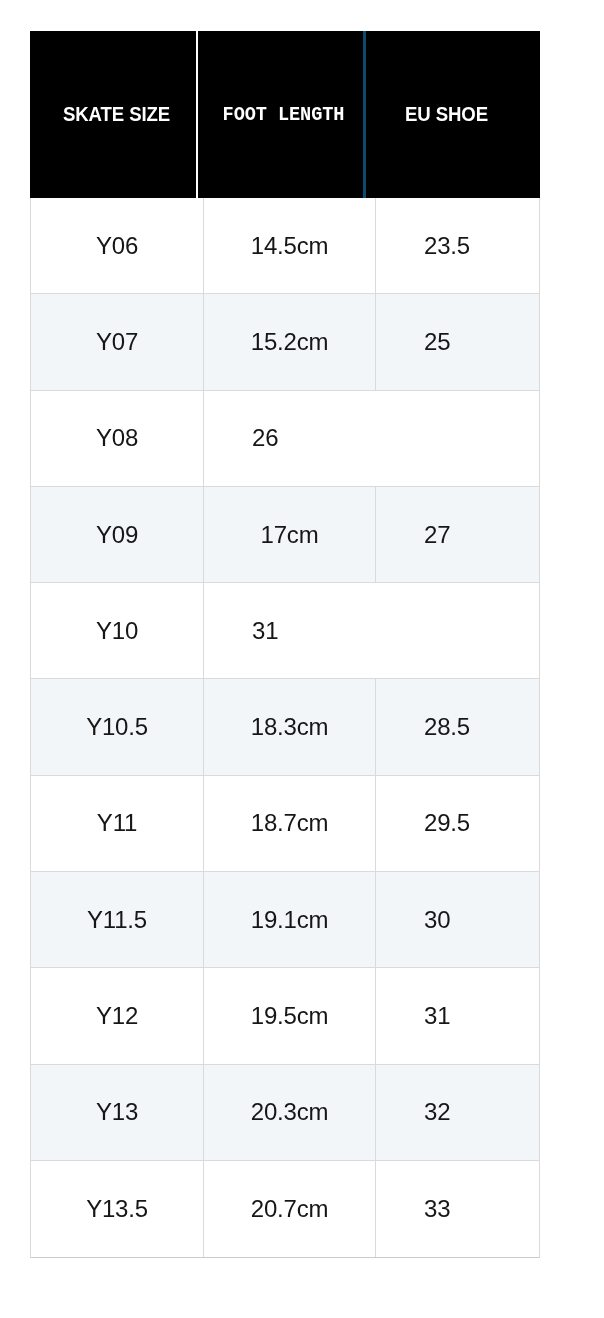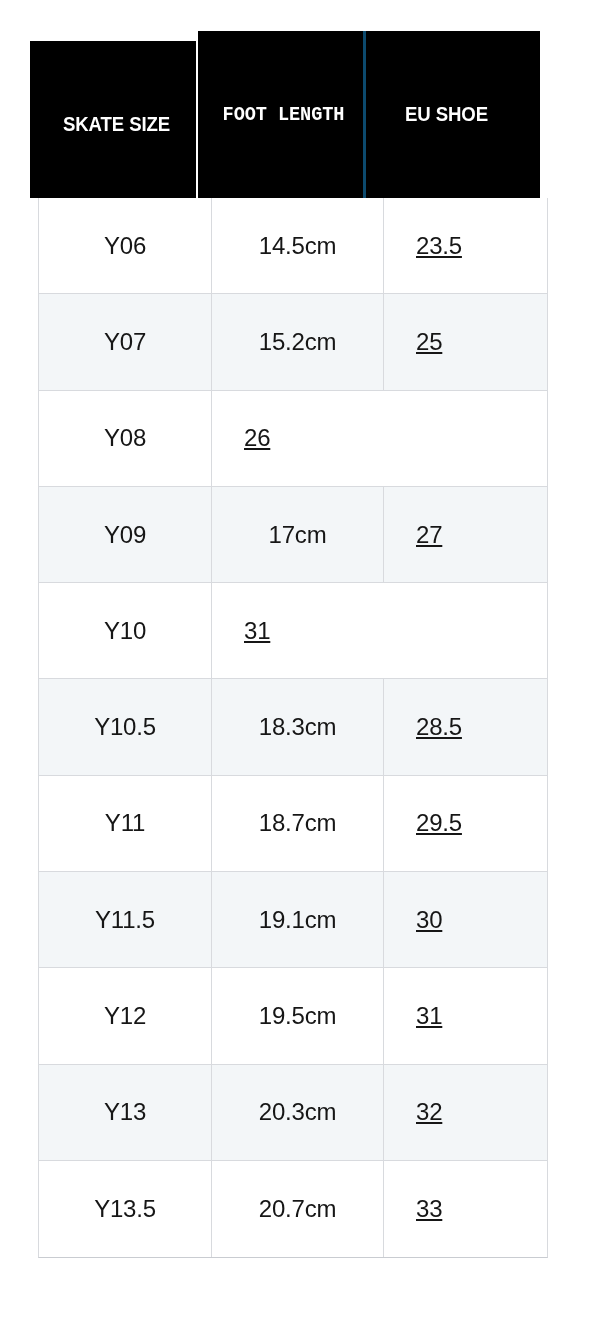--- a/index.html
+++ b/index.html
@@ -43,32 +43,31 @@
     letter-spacing: -0.1px;
     font-stretch: condensed;
     box-sizing: border-box;
     transform: scaleX(0.93);
   }
   .head-cell-wrap {
     box-sizing: border-box;
     background: #000000;
     overflow: hidden;
   }
-  .hc-1 { width: 173px; margin-top: 10px; }
+  .hc-1 { width: 173px; }
   .hc-2 { width: 173px; border-left: 2px solid #ffffff; font-family: Liberation Mono, monospace; }
   .hc-3 { width: 184px; border-left: 3px solid #0c4a6e; }
 
   
   .chart-body {
     width: 100%;
     border-left: 1px solid #d8dade;
     border-right: 1px solid #d8dade;
     border-bottom: 1px solid #c9ccd1;
     box-sizing: border-box;
-    margin-left: 8px;
   }
   .chart-row {
     display: flex;
     height: 96.3px;
     box-sizing: border-box;
     border-bottom: 1px solid #d8dade;
   }
   .chart-row:last-child { border-bottom: none; }
   .chart-row.odd  { background: #ffffff; }
   .chart-row.even { background: #f3f6f8; }
@@ -81,22 +80,21 @@
     color: #161616;
     letter-spacing: -0.2px;
     box-sizing: border-box;
   }
   .c-1 { width: 172px; }
   .c-2 { width: 172px; border-left: 1px solid #d8dade; }
   .c-3 {
     width: 164px;
     border-left: 1px solid #d8dade;
     justify-content: flex-start;
-    padding-left: 32px;
-    text-decoration: underline;
+    padding-left: 48px;
   }
 </style>
 </head>
 <body>
 
 <div id="size-chart">
 
   <div class="chart-header">
     <div class="head-cell-wrap hc-1">
       <div class="head-cell" style="width:173px;height:167px;">SKATE SIZE</div>

